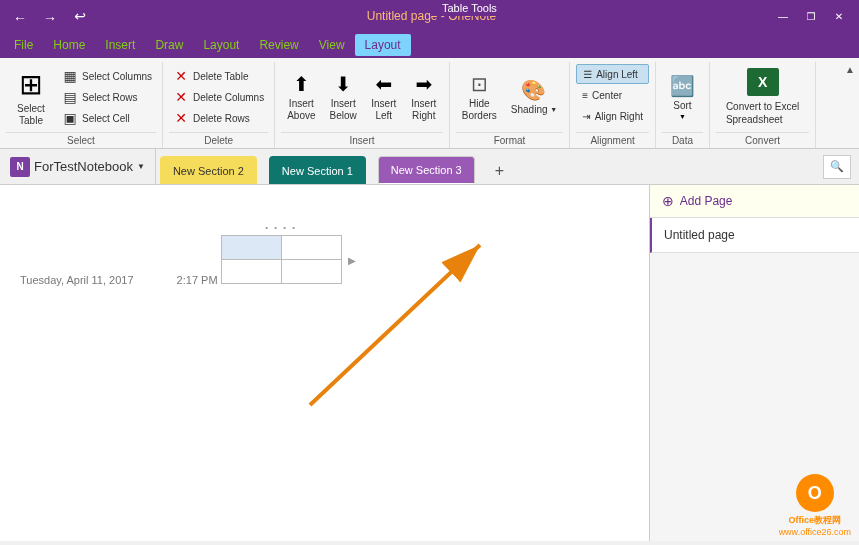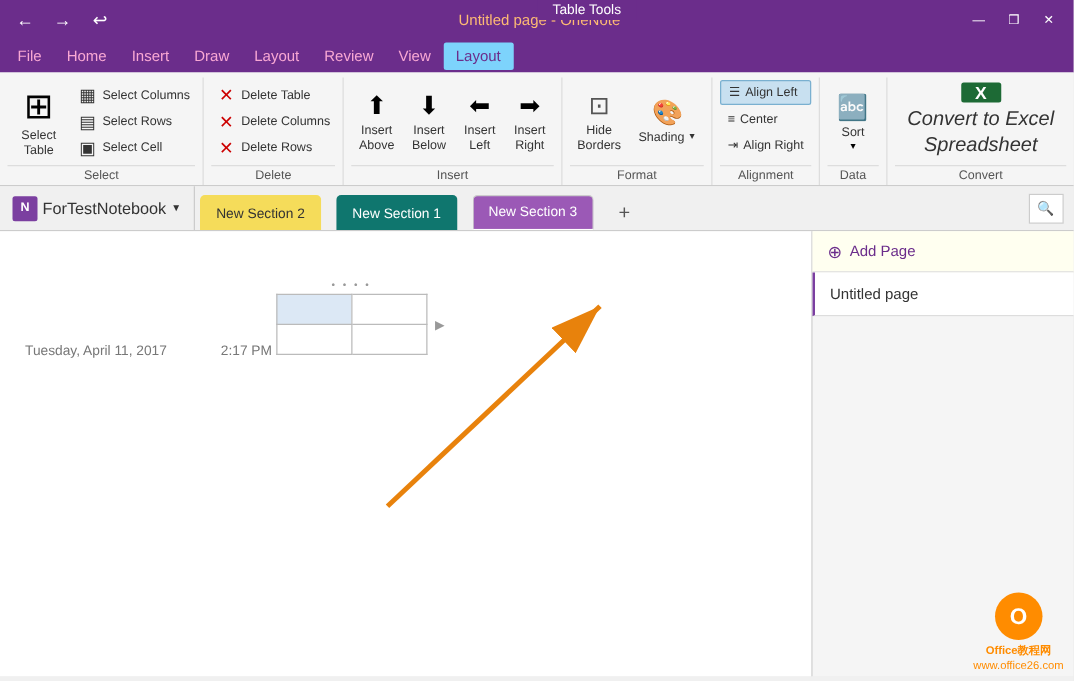--- a/index.html
+++ b/index.html
@@ -28,21 +28,21 @@
 
     
     .menu-bar {
       background: #6b2d8b;
       height: 26px;
       display: flex;
       align-items: center;
       padding: 0 4px;
     }
     .menu-item {
-      color: #f9a8d4;
+      color: #84cc16;
       padding: 3px 10px;
       font-size: 12px;
       cursor: pointer;
       border-radius: 2px;
       height: 22px;
       display: flex;
       align-items: center;
     }
     .menu-item.active { background: #7dd3fc; color: #6b2d8b; }
 
@@ -358,21 +358,21 @@
         <div style="font-size:7px;">▼</div>
       </div>
     </div>
     <div class="ribbon-group-label rl">Data</div>
   </div>
 
   <div class="ribbon-group">
     <div class="ribbon-group-content">
       <div class="convert-btn">
         <div class="excel-icon"></div>
-        <div style="font-size:16px;color:#333;text-align:center;line-height:1.3;font-style:italic;">Convert to Excel<br>Spreadsheet</div>
+        <div style="font-size:10px;color:#333;line-height:1.3;">Convert to Excel<br>Spreadsheet</div>
       </div>
     </div>
     <div class="ribbon-group-label rl">Convert</div>
   </div>
 
   <div class="ribbon-collapse">▲</div>
 </div>
 
 <div class="notebook-bar">
   <div class="notebook-name">

